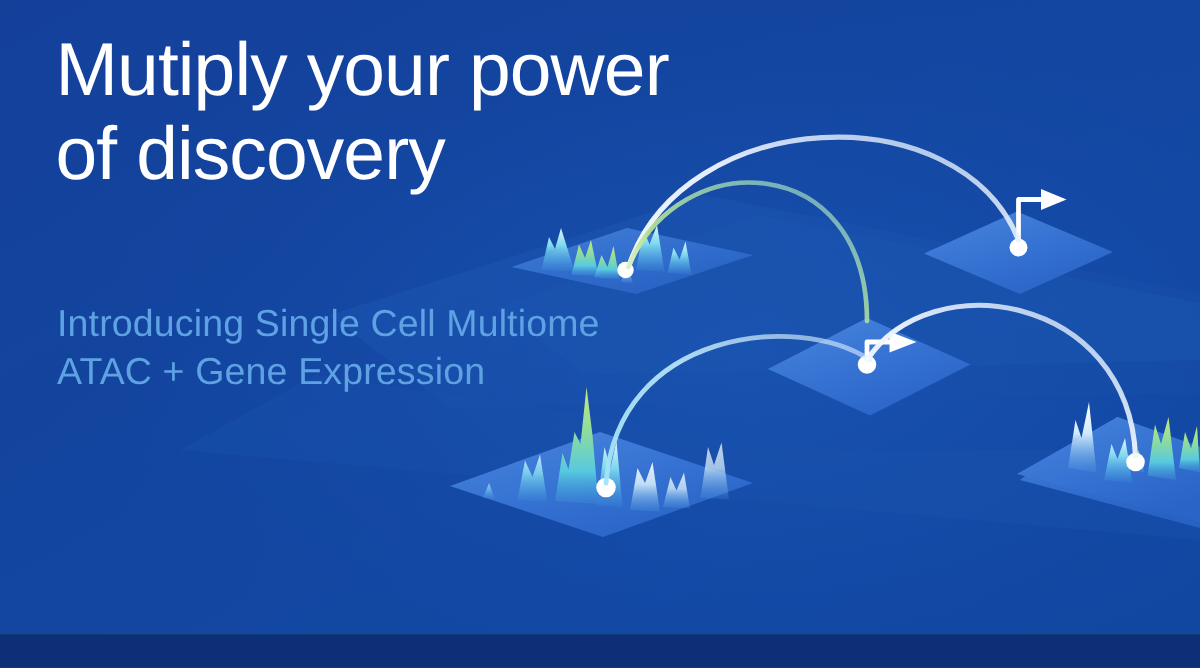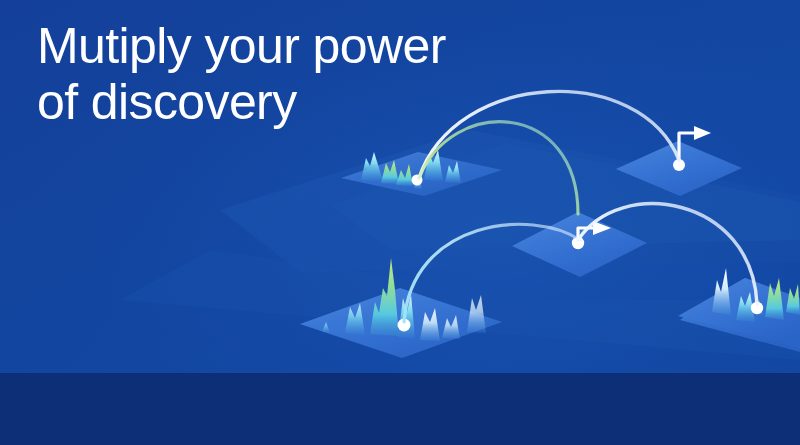--- a/index.html
+++ b/index.html
@@ -3,21 +3,21 @@
 <meta charset="utf-8">
 <style>
   html, body {
     margin: 0;
     padding: 0;
     background: #0d2f78;
   }
   #banner {
     position: relative;
     width: 800px;
-    height: 373px;
+    height: 423px;
     overflow: hidden;
     font-family: "Liberation Sans", sans-serif;
     background: #14532d;
   }
   #bg-svg, #art-svg {
     position: absolute;
     top: 0; left: 0;
     width: 800px;
     height: 445px;
     display: block;
@@ -193,15 +193,17 @@
       <path d="M419,178 C455,70 640,62 679,160" stroke="url(#arcW)" stroke-width="3.4"></path>
       <path d="M419,178 C452,96 578,100 578,214" stroke="url(#arcG)" stroke-width="3.1"></path>
       <path d="M404,322 C412,220 532,208 580,240" stroke="url(#arcC)" stroke-width="3.2"></path>
       <path d="M578,240 C620,176 752,196 757,304" stroke="url(#arcW)" stroke-width="3.4"></path>
     </g>
   </svg>
 
   <div id="text-layer">
     <h1 class="headline">Mutiply your power
 of discovery</h1>
+    <p class="subhead">Introducing Single Cell Multiome
+ATAC + Gene Expression</p>
   </div>
 
 </div>
 
 </body></html>

